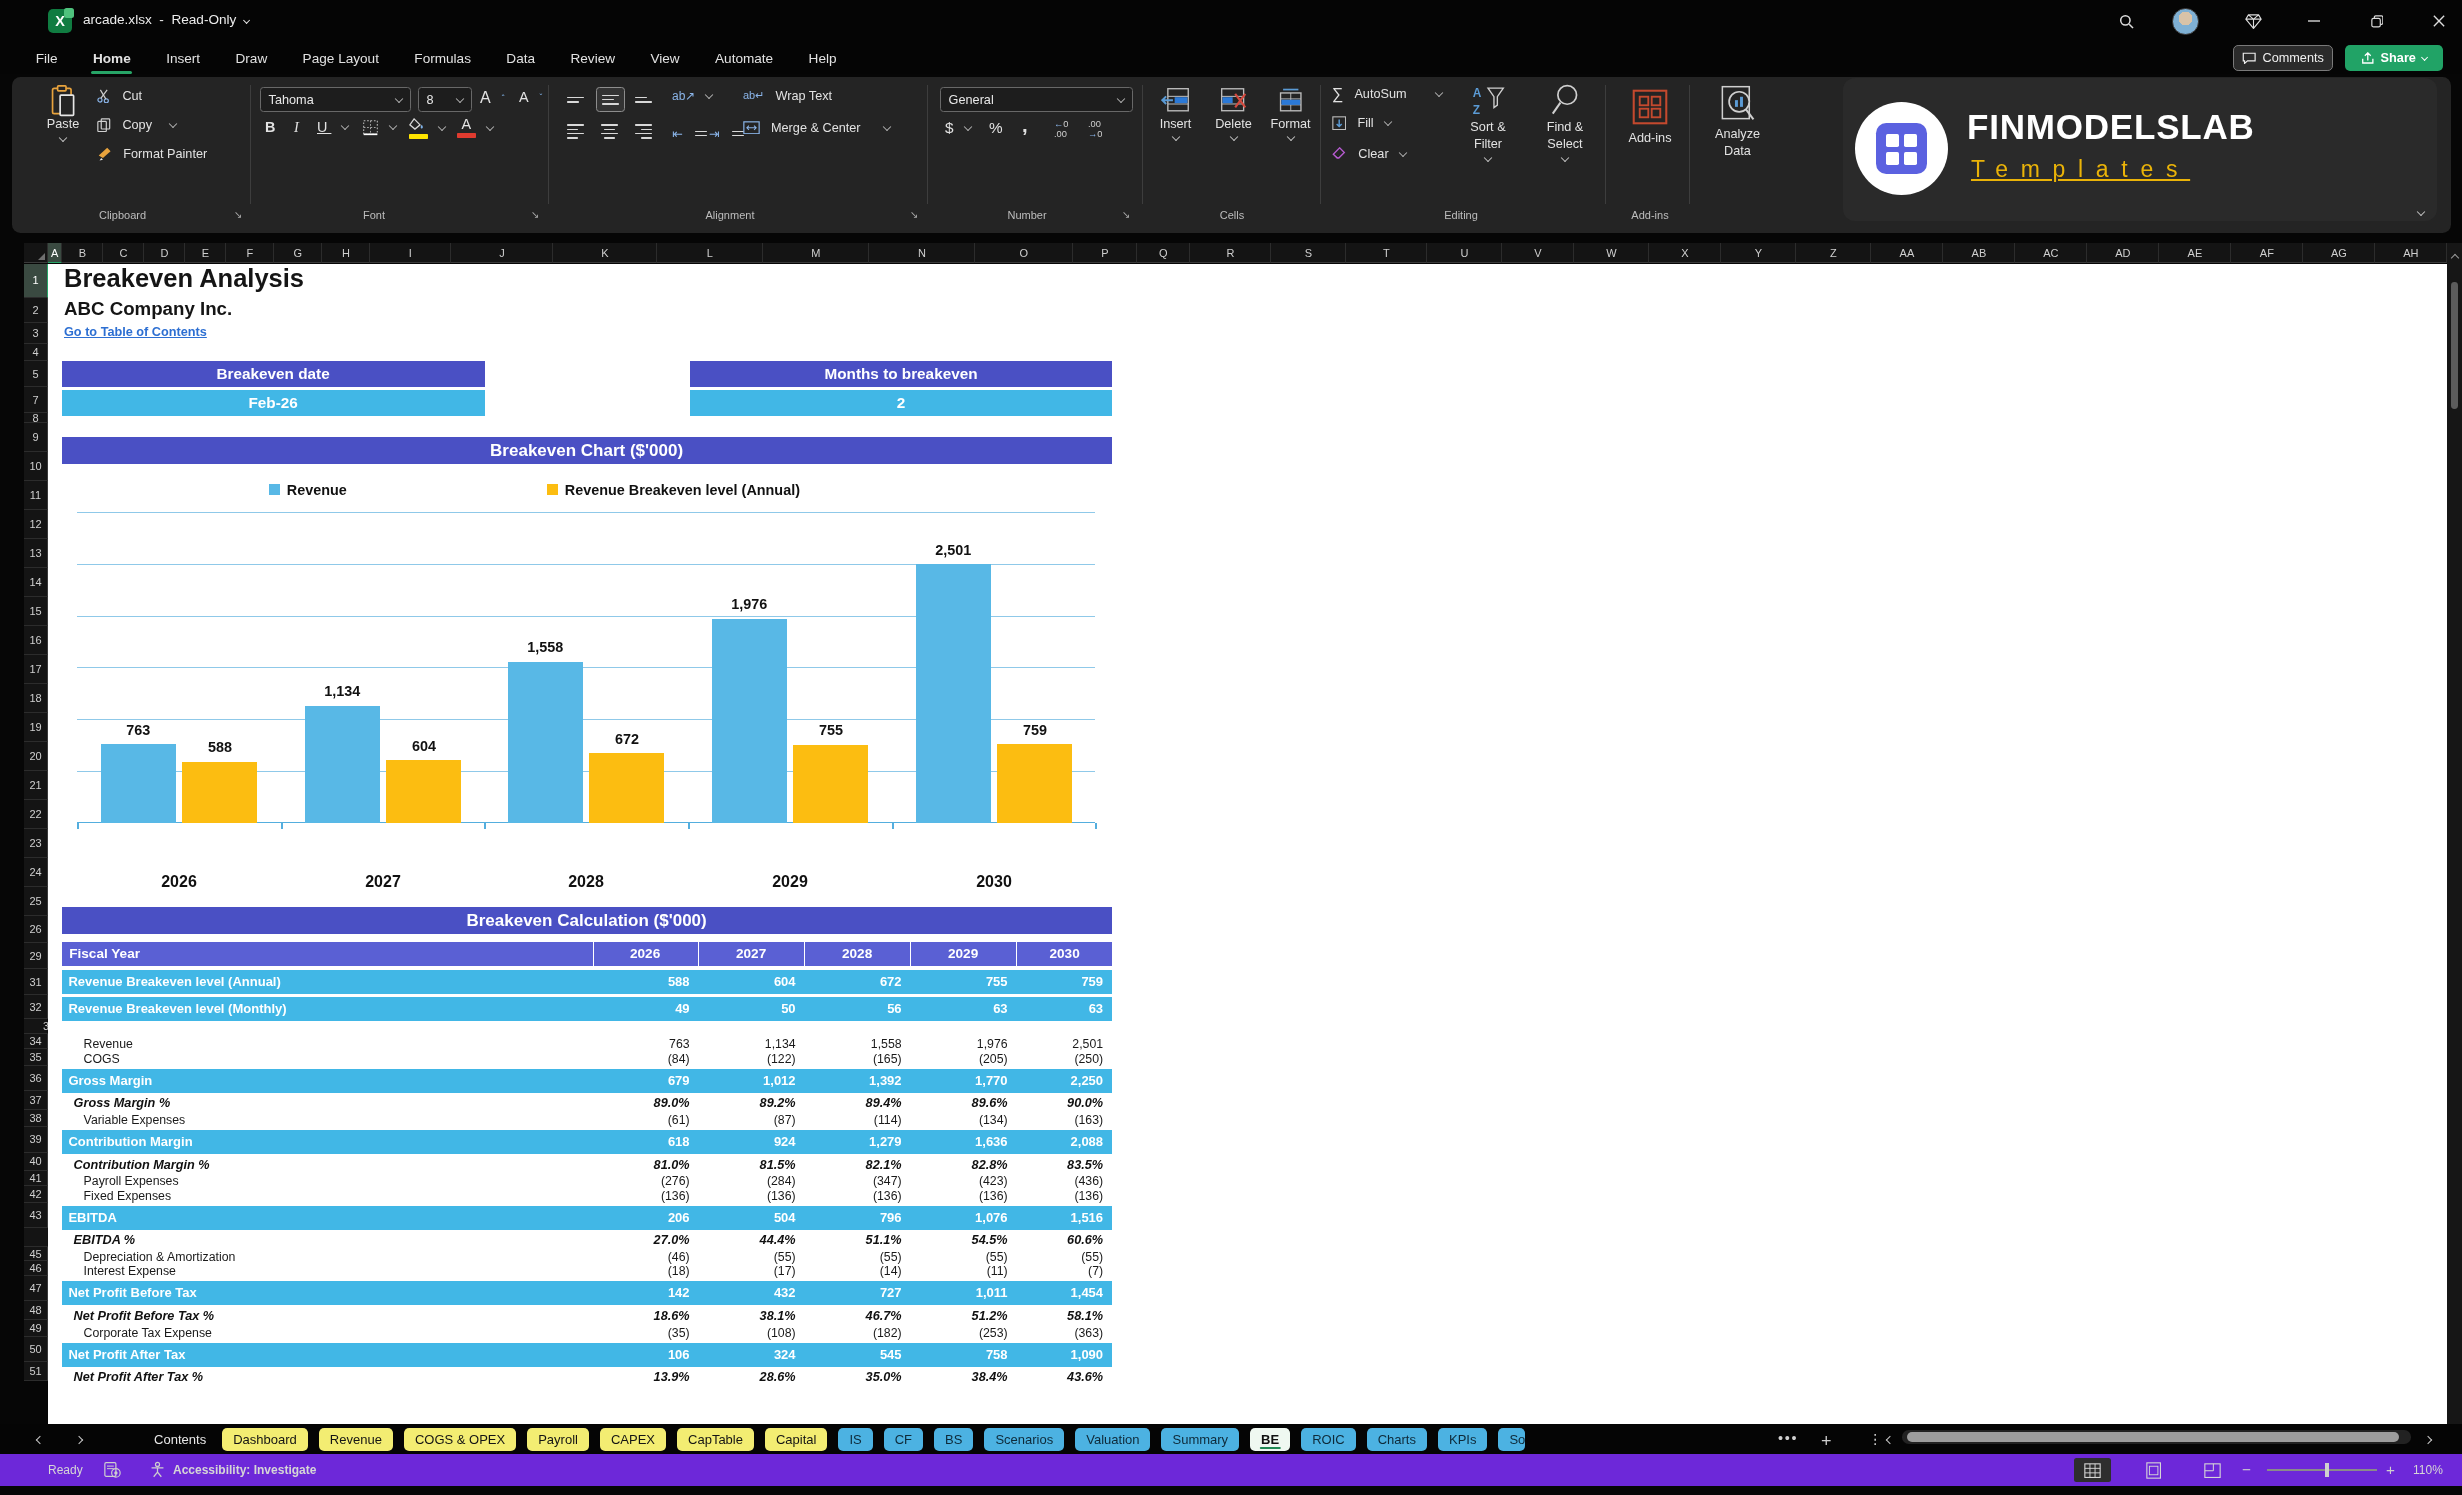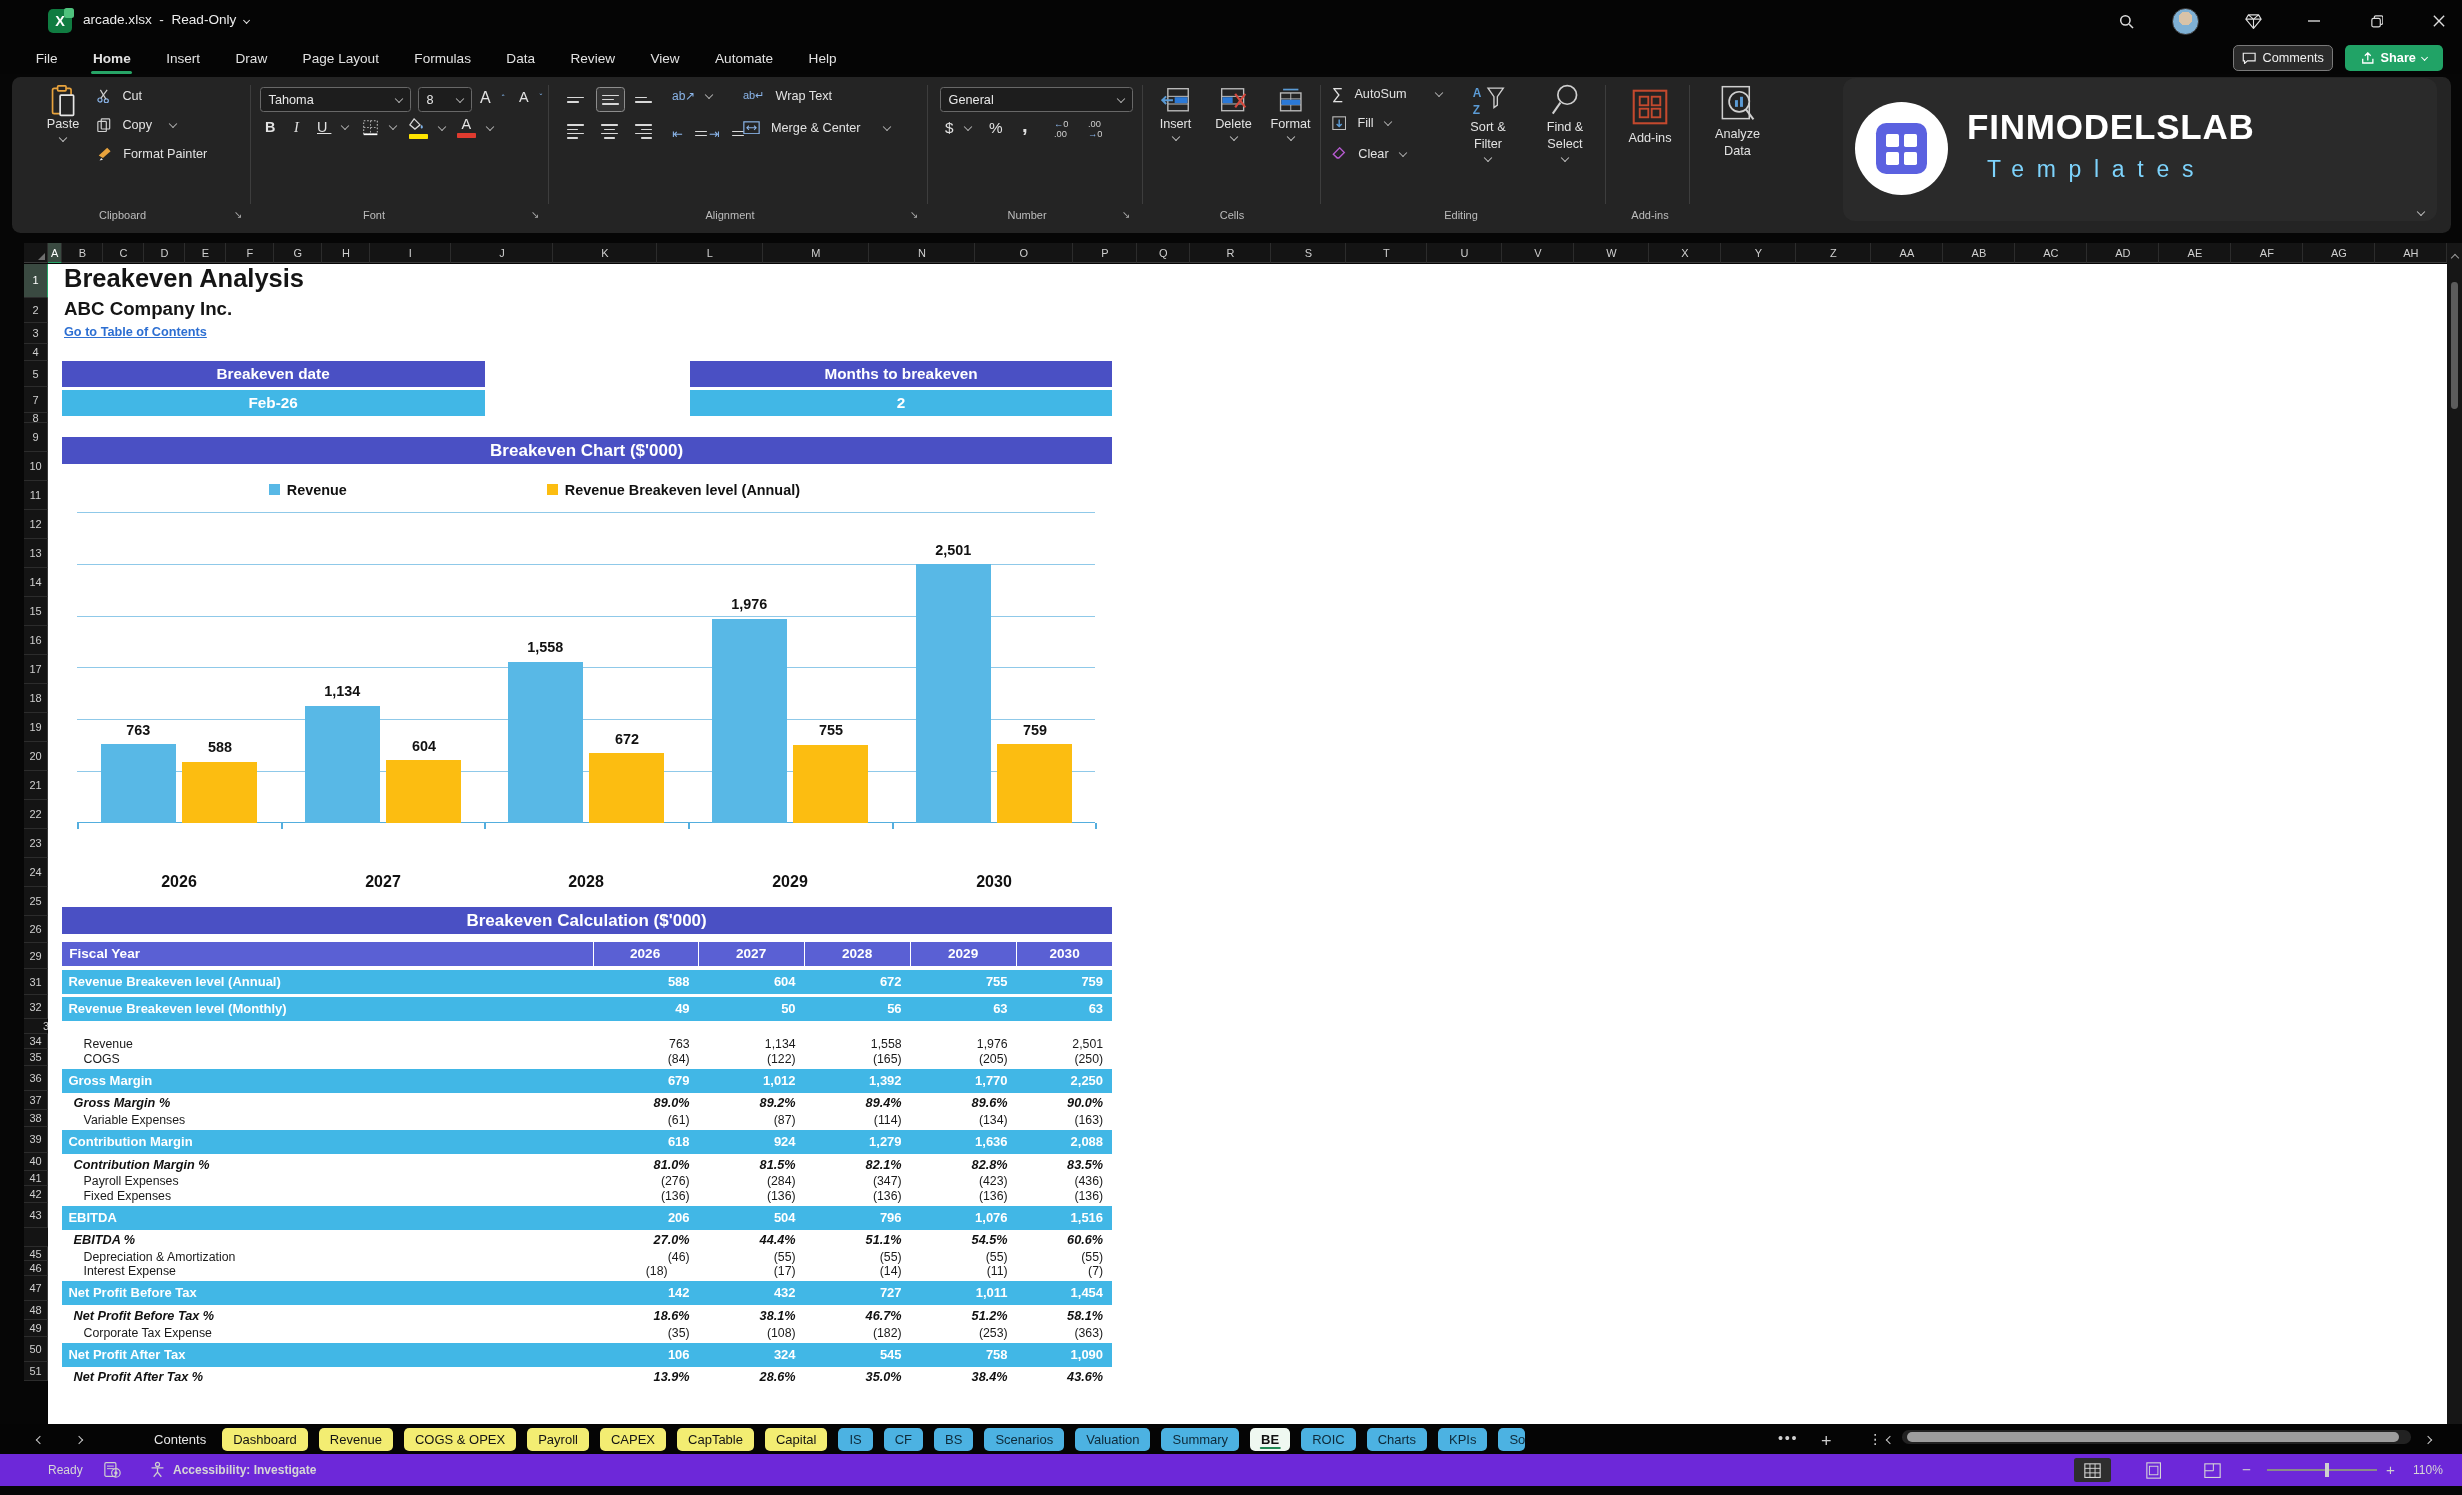--- a/index.html
+++ b/index.html
@@ -46,21 +46,21 @@
   .alico i { display:block; height:1.7px; background:#d8d8d8; border-radius:0.8px; }
   .fmt-letter { font-size:14.4px; color:#e4e4e4; line-height:12.7px; text-align:center; }
   .clrbar { display:block; width:18.7px; height:4.2px; margin-top:1.7px; border-radius:0.8px; }
   .logo-card { position:absolute; left:1831px; top:1.7px; width:594px; height:143px; background:#2a2a2a; border-radius:12px; }
   .logo-circle { position:absolute; left:12px; top:24px; width:93px; height:93px; background:#fff; border-radius:50%; }
   .logo-sq { position:absolute; left:21px; top:21px; width:51px; height:51px; background:#5b61e0; border-radius:10.2px; }
   .logo-grid { position:absolute; left:10.2px; top:10.2px; width:31px; height:31px;
     display:grid; grid-template-columns:1fr 1fr; gap:5.1px; }
   .logo-grid span { background:#fff; border-radius:1.7px; }
   .brand { position:absolute; left:124px; top:29px; font-size:35px; font-weight:800; color:#fff; letter-spacing:0.8px; }
-  .brand-sub { position:absolute; left:144px; top:78px; font-size:23px; color:#7dd3fc; letter-spacing:12.7px; }
+  .brand-sub { position:absolute; left:128px; top:78px; font-size:23px; color:#eab308; letter-spacing:12.7px;text-decoration:underline; }
 
   
   .sheetregion { position:absolute; left:0; top:238px; width:2462px; height:1186px; background:#060606; }
   .corner { position:absolute; left:24px; top:5.1px; width:24px; height:20.4px; background:#141414; border-right:0.8px solid #2c2c2c; border-bottom:0.8px solid #3a3a3a; }
   .corner::after{content:"";position:absolute;right:2.5px;bottom:2.5px;border-left:7.6px solid transparent;border-bottom:7.6px solid #6f6f6f;}
   .colheads { position:absolute; left:48px; top:5.1px; height:20.4px; display:flex; overflow:hidden; width:2400px; }
   .ch { height:20.4px; background:#141414; color:#cfcfcf; font-size:11px; text-align:center; line-height:20.4px;
     border-right:0.8px solid #2c2c2c; border-bottom:0.8px solid #3a3a3a; flex:0 0 auto; }
   .ch.sel { background:#3a4a41; color:#fff; border-bottom:1.7px solid #27a567; }
   .gutter { position:absolute; left:24px; top:25.5px; width:24px; }
@@ -755,21 +755,21 @@
           <div class="trow t-plain">
             <span class="tl">Depreciation &amp; Amortization</span>
             <span class="tv" style="right: 422px;">(46)</span>
             <span class="tv" style="right: 316px;">(55)</span>
             <span class="tv" style="right: 210px;">(55)</span>
             <span class="tv" style="right: 104px;">(55)</span>
             <span class="tv" style="right: 8.5px;">(55)</span>
           </div>
           <div class="trow t-plain">
             <span class="tl">Interest Expense</span>
-            <span class="tv" style="right: 444px;">(18)</span>
+            <span class="tv" style="right: 422px;">(18)</span>
             <span class="tv" style="right: 316px;">(17)</span>
             <span class="tv" style="right: 210px;">(14)</span>
             <span class="tv" style="right: 104px;">(11)</span>
             <span class="tv" style="right: 8.5px;">(7)</span>
           </div>
           <div class="trow t-high">
             <span class="tl">Net Profit Before Tax</span>
             <span class="tv" style="right: 422px;">142</span>
             <span class="tv" style="right: 316px;">432</span>
             <span class="tv" style="right: 210px;">727</span>

